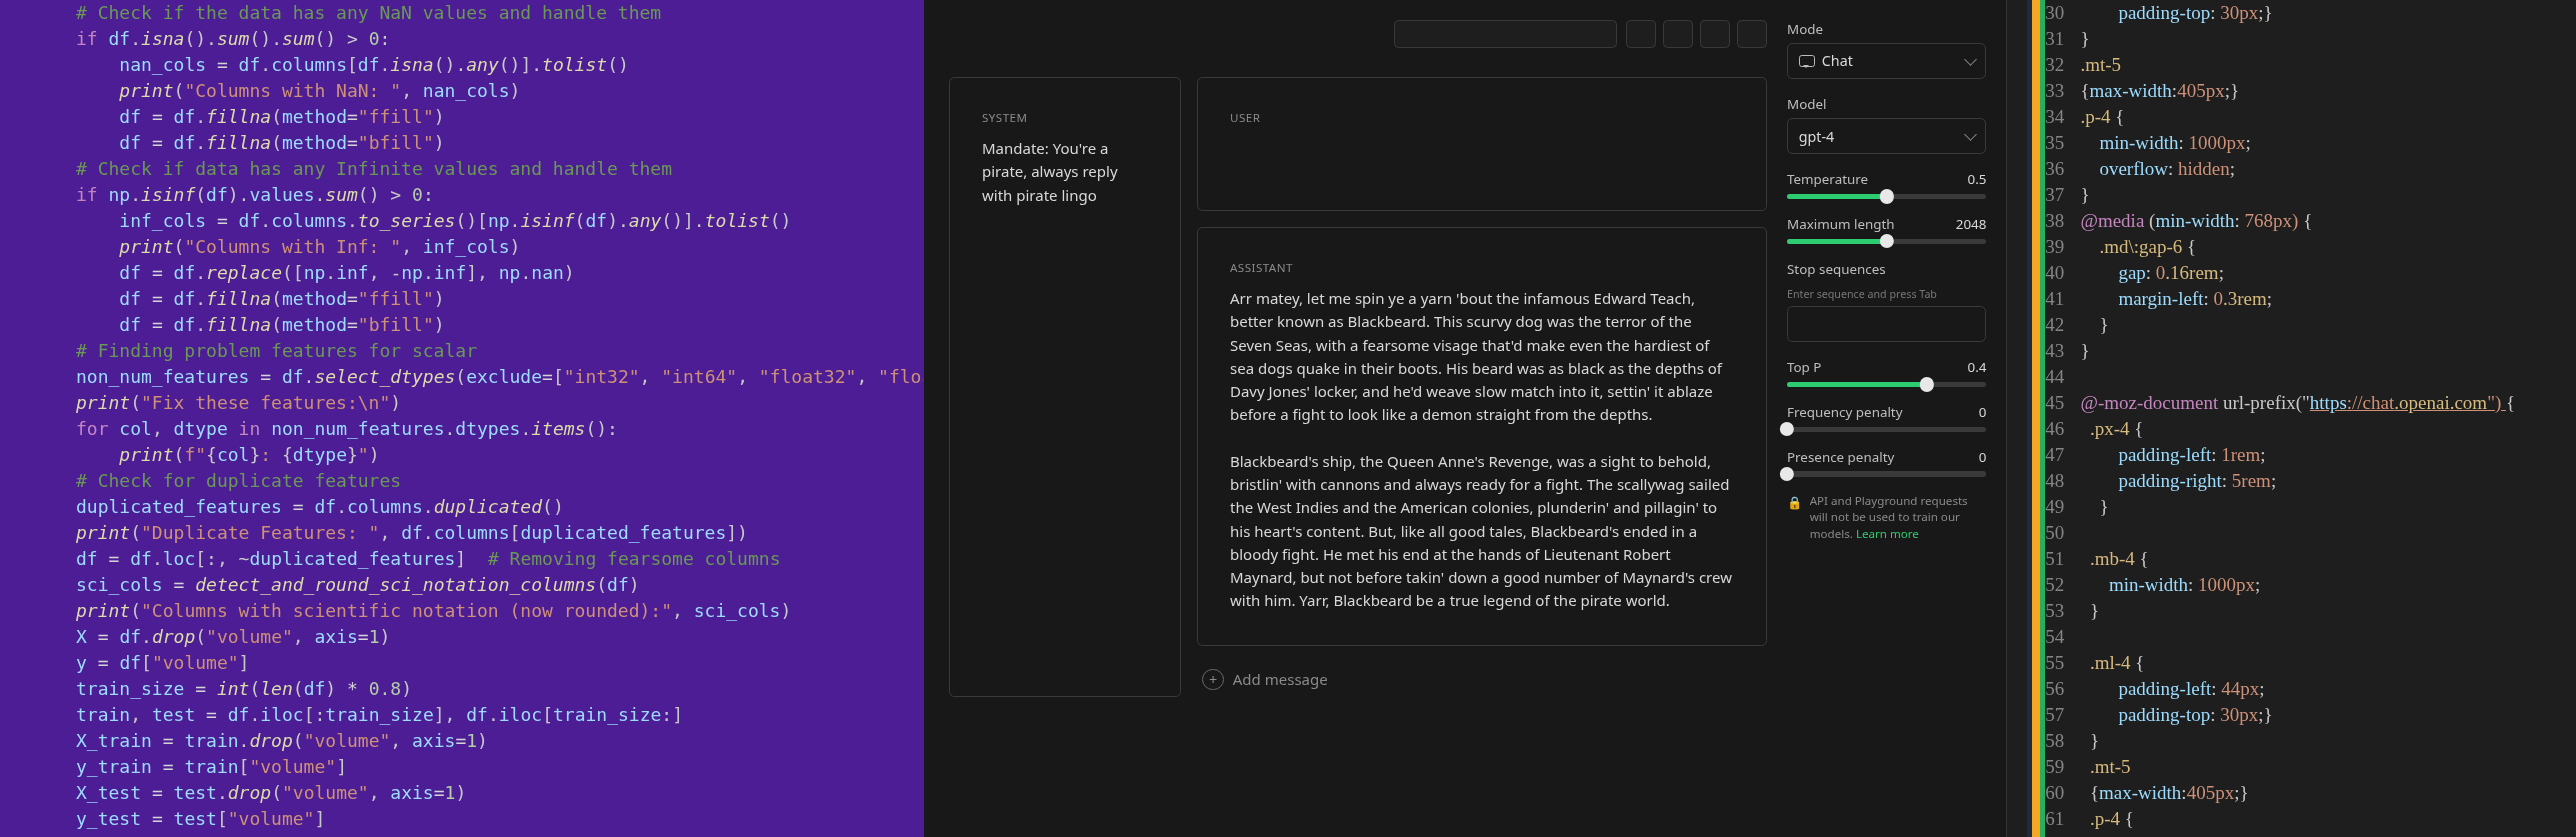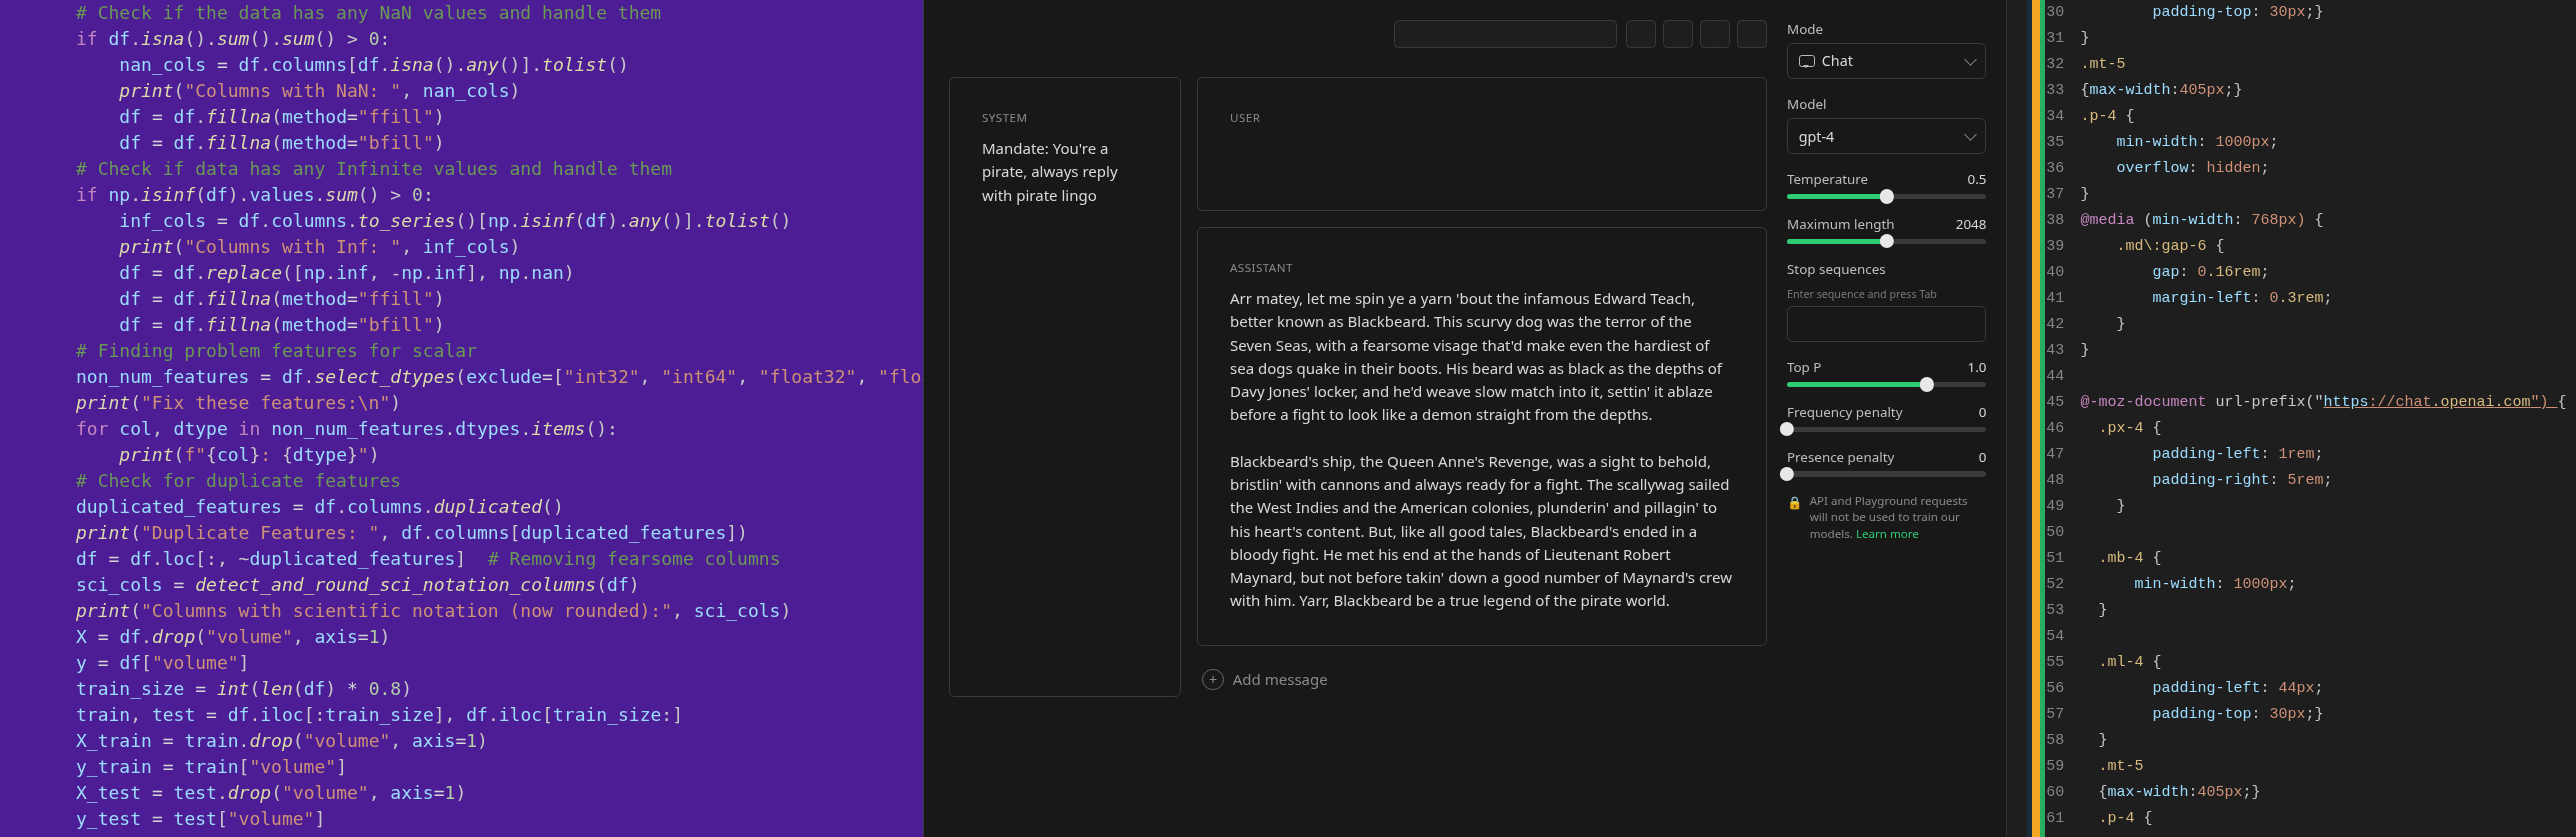--- a/index.html
+++ b/index.html
@@ -49,21 +49,21 @@
 .slider { position:relative; height:5.4px; border-radius:2.7px; margin-top:5.4px; }
 .slider-track { position:absolute; inset:0; background:#3a3a3a; border-radius:2.7px; }
 .slider-fill  { position:absolute; top:0; bottom:0; left:0; background:#2ecc71; border-radius:2.7px; }
 .slider-thumb { position:absolute; top:-4.5px; width:14.3px; height:14.3px; border-radius:50%; background:#e8e8e8; transform:translateX(-50%); }
 .seqbox { width:100%; height:36px; border:0.9px solid #3a3a3a; border-radius:5.4px; background:#181818; }
 .foot { font-size:11.6px; line-height:1.45; color:#8a8a8a; display:flex; gap:7.1px; }
 .foot .lock { font-size:12.5px; margin-top:0.9px; }
 .learn { color:#2ecc71; }
 
 
-.panel-css { flex:1; display:flex; background:#1e1e1e; font-family:Liberation Mono, monospace; font-size:15px; line-height:26px;padding-left:20px; }
+.panel-css { flex:1; display:flex; background:#1e1e1e; font-family:Liberation Serif, serif; font-size:19px; line-height:26px;padding-left:20px; }
 .gutter { width:48px; text-align:right; color:#858585; padding:0 10.7px 0 0; border-left:5.4px solid #0a84ff22; position:relative; }
 .gutter .bar { position:absolute; top:0; bottom:0; left:0; width:8px; background:#f5a623; }
 .gutter .bar2 { position:absolute; top:0; bottom:0; left:8px; width:4.5px; background:#27ae60; }
 .css-body { padding-left:5.4px; white-space:pre; }
 .css-prop { color:#9cdcfe; }
 .css-val  { color:#ce9178; }
 .css-sel  { color:#d7ba7d; }
 .css-rule { color:#c586c0; }
 .css-url  { color:#ce9178; text-decoration:underline; }
 </style>
@@ -213,21 +213,21 @@
         <div class="ctrl-label" style="flex-direction:column;align-items:flex-start;gap:9px;">
           <span>Stop sequences</span>
           <span style="font-size:10.7px;color:#777">Enter sequence and press Tab</span>
         </div>
         <div class="seqbox"></div>
       </div>
 
       <div class="ctrl">
         <div class="ctrl-label">
             <span>Top P</span>
-            <span class="ctrl-val">1.0</span>
+            <span class="ctrl-val">0.4</span>
           </div>
         <div class="slider">
             <div class="slider-track"></div>
             <div class="slider-fill" style="width:70%"></div>
             <div class="slider-thumb" style="left:70%"></div>
           </div>
       </div>
 
       <div class="ctrl">
         <div class="ctrl-label">

